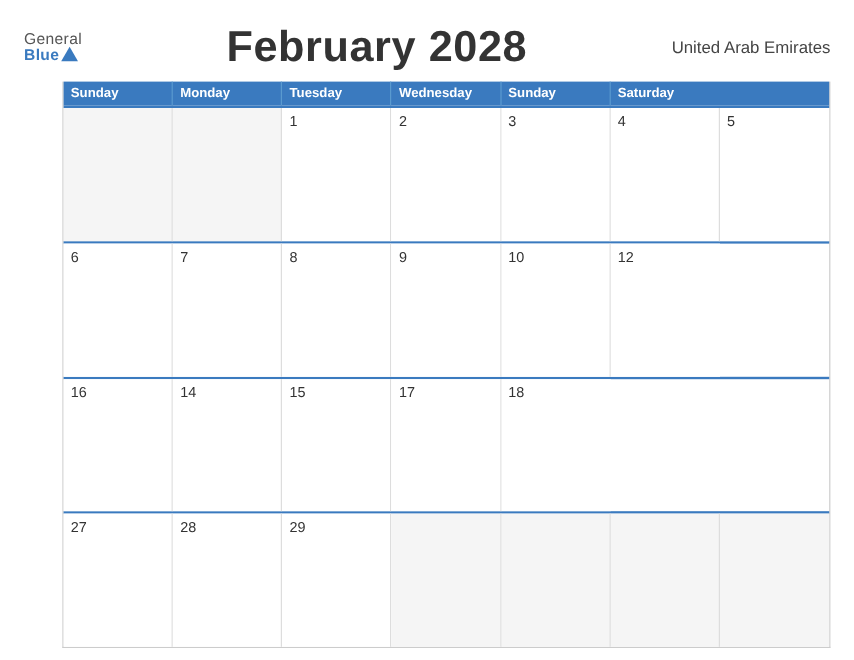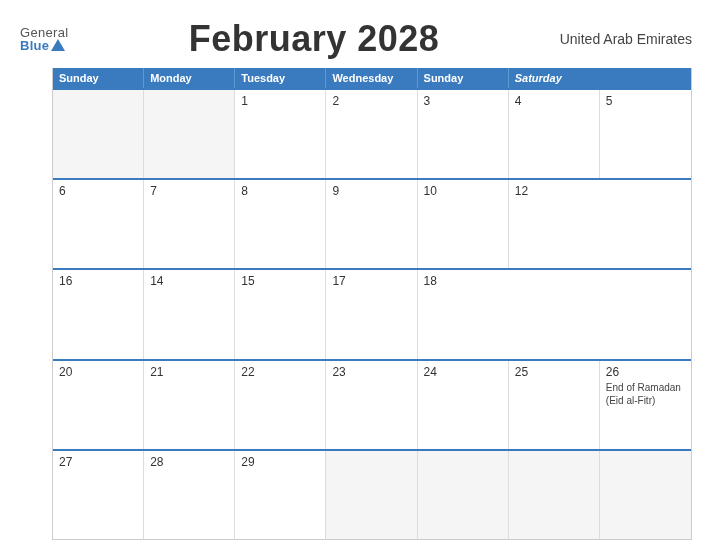--- a/index.html
+++ b/index.html
@@ -86,21 +86,20 @@
     .cal-header-cell {
       color: #fff;
       font-size: 11px;
       font-weight: bold;
       padding: 4px 6px;
       border-right: 1px solid #5a9acf;
       text-align: left;
     }
     .cal-header-cell:last-child {
       border-right: none;
-      font-style: italic;
     }
     .cal-body {
       flex: 1;
       display: flex;
       flex-direction: column;
     }
     .cal-week {
       flex: 1;
       display: grid;
       grid-template-columns: repeat(7, 1fr);
@@ -209,44 +208,20 @@
           </div>
           <div class="cal-cell">
             <span class="cal-day-num">17</span>
           </div>
           <div class="cal-cell">
             <span class="cal-day-num">18</span>
           </div>
         </div>
         <div class="cal-week">
           <div class="cal-cell">
-            <span class="cal-day-num">20</span>
-          </div>
-          <div class="cal-cell">
-            <span class="cal-day-num">21</span>
-          </div>
-          <div class="cal-cell">
-            <span class="cal-day-num">22</span>
-          </div>
-          <div class="cal-cell">
-            <span class="cal-day-num">23</span>
-          </div>
-          <div class="cal-cell">
-            <span class="cal-day-num">24</span>
-          </div>
-          <div class="cal-cell">
-            <span class="cal-day-num">25</span>
-          </div>
-          <div class="cal-cell">
-            <span class="cal-day-num">26</span>
-            <div class="cal-event">End of Ramadan (Eid al-Fitr)</div>
-          </div>
-        </div>
-        <div class="cal-week">
-          <div class="cal-cell">
             <span class="cal-day-num">27</span>
           </div>
           <div class="cal-cell">
             <span class="cal-day-num">28</span>
           </div>
           <div class="cal-cell">
             <span class="cal-day-num">29</span>
           </div>
           <div class="cal-cell empty"></div>
           <div class="cal-cell empty"></div>

